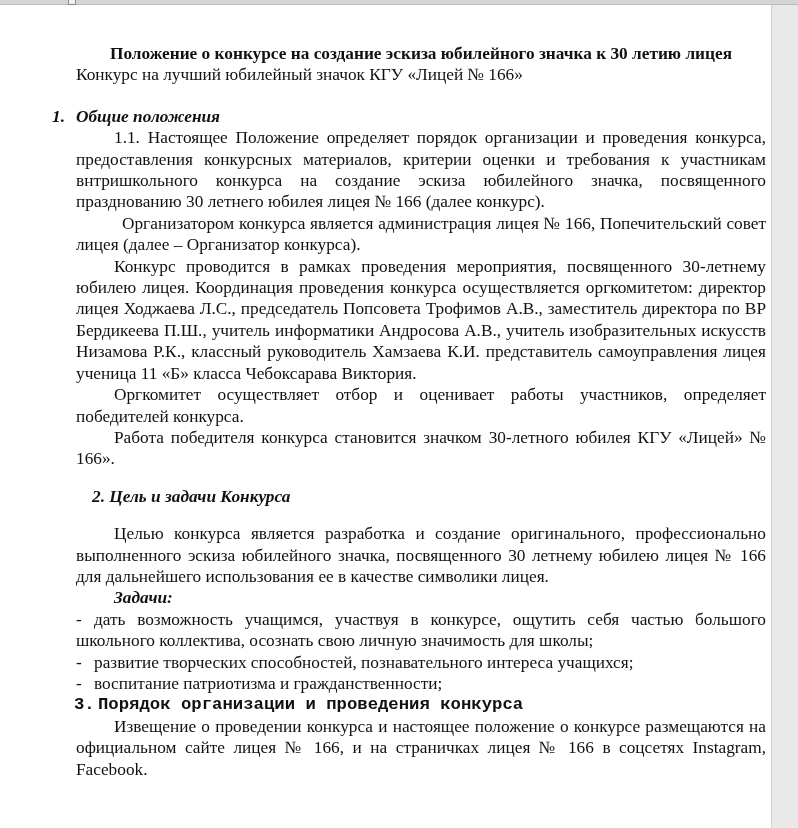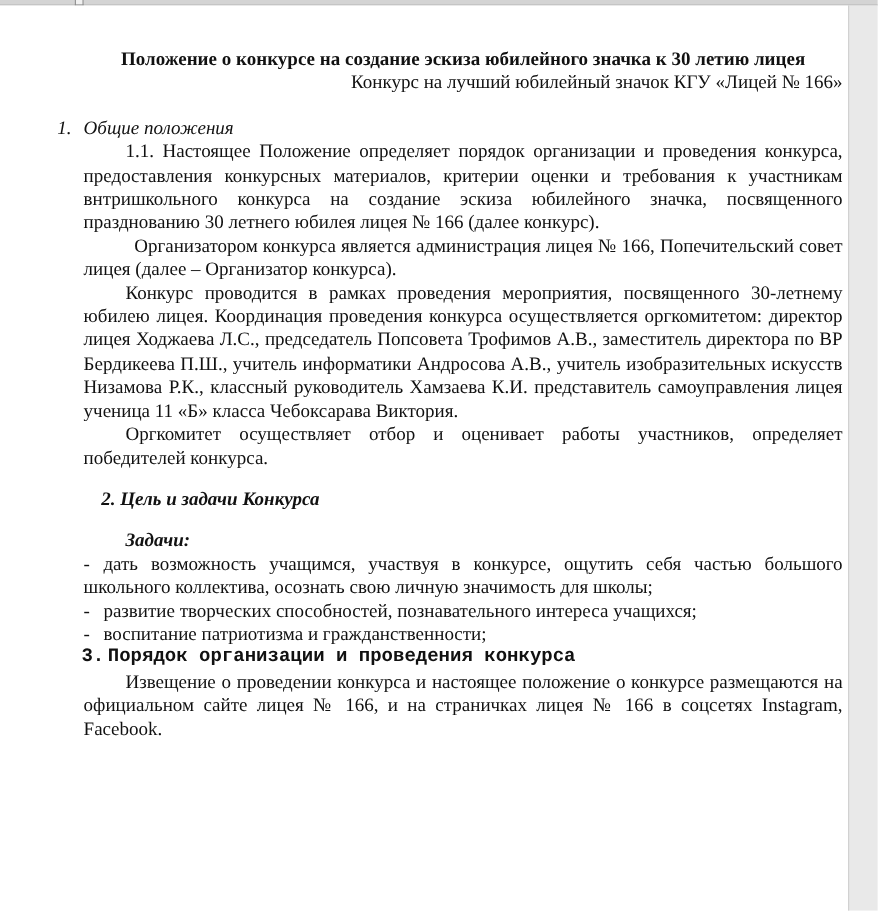--- a/index.html
+++ b/index.html
@@ -27,23 +27,23 @@
     background: #fff;
   }
   .content {
     position: absolute; left: 76px; top: 38px; width: 690px;
     font-size: 17.3px; line-height: 21.4px;
   }
   .title {
     text-align: center; font-weight: bold; margin: 0;
     font-size: 17.3px; line-height: 21.4px;
   }
-  .subtitle { text-align: right; margin: 0 0 20px 0; }
+  .subtitle { text-align: left; margin: 0 0 20px 0; }
   .h1 {
-    font-weight: normal; font-style: italic; margin: 0 0 0 -24px;
+    font-weight: bold; font-style: italic; margin: 0 0 0 -24px;
   }
   .h1 .num { display: inline-block; width: 24px; }
   .h2 { font-weight: bold; font-style: italic; margin: 16px; }
   .h3 { font-weight: bold; margin: 0 0 0 -2px; font-family: Liberation Mono, monospace; }
   .h3 .num { display: inline-block; width: 24px; }
   p.para { margin: 0; text-align: justify; text-indent: 38px; }
   p.para.extra { text-indent: 46px; }
   .tasks-label { font-weight: bold; font-style: italic; margin: 0 0 0 38px; }
   .bullet { margin: 0; text-align: justify; }
   .bullet .dash { display: inline-block; width: 18px; }
@@ -61,24 +61,26 @@
     <p class="title">Положение  о конкурсе на создание эскиза юбилейного значка к  30 летию лицея</p>
     <p class="subtitle">Конкурс на лучший юбилейный значок КГУ «Лицей № 166»</p>
 
     <div class="h1">
       <span class="num">1.</span><span>Общие положения</span>
     </div>
     <p class="para">1.1. Настоящее Положение определяет порядок организации и проведения конкурса, предоставления конкурсных материалов, критерии оценки и требования к участникам внтришкольного конкурса на создание эскиза юбилейного значка, посвященного празднованию 30 летнего юбилея лицея № 166 (далее конкурс).</p>
     <p class="para extra">Организатором конкурса является администрация лицея № 166, Попечительский совет лицея (далее – Организатор конкурса).</p>
     <p class="para">Конкурс проводится в рамках проведения мероприятия, посвященного 30-летнему юбилею лицея. Координация проведения конкурса осуществляется оргкомитетом: директор лицея Ходжаева Л.С., председатель Попсовета Трофимов А.В., заместитель директора по ВР Бердикеева П.Ш., учитель информатики Андросова А.В., учитель изобразительных искусств Низамова Р.К., классный руководитель Хамзаева К.И. представитель самоуправления лицея ученица 11 «Б» класса Чебоксарава Виктория.</p>
     <p class="para">Оргкомитет осуществляет отбор и оценивает работы участников, определяет победителей конкурса.</p>
+    <p class="para">Работа победителя конкурса становится значком 30-летного юбилея КГУ «Лицей» № 166».</p>
 
     <div class="h2">
       <span>2.</span> <span>Цель и задачи Конкурса</span>
     </div>
+    <p class="para">Целью конкурса является разработка и создание оригинального, профессионально выполненного эскиза юбилейного значка, посвященного 30 летнему юбилею лицея № 166 для дальнейшего использования ее в качестве символики лицея.</p>
     <p class="tasks-label">Задачи:</p>
     <p class="bullet"><span class="dash">-</span><span>дать возможность учащимся, участвуя в конкурсе, ощутить себя частью большого школьного коллектива, осознать свою личную значимость для школы;</span></p>
     <p class="bullet"><span class="dash">-</span><span>развитие творческих способностей, познавательного интереса учащихся;</span></p>
     <p class="bullet"><span class="dash">-</span><span>воспитание патриотизма и гражданственности;</span></p>
 
     <div class="h3">
       <span class="num">3.</span><span>Порядок организации и проведения конкурса</span>
     </div>
     <p class="para">Извещение о проведении конкурса и настоящее положение о конкурсе размещаются на официальном сайте лицея № 166, и на страничках лицея № 166 в соцсетях Instagram,  Facebook.</p>
 

